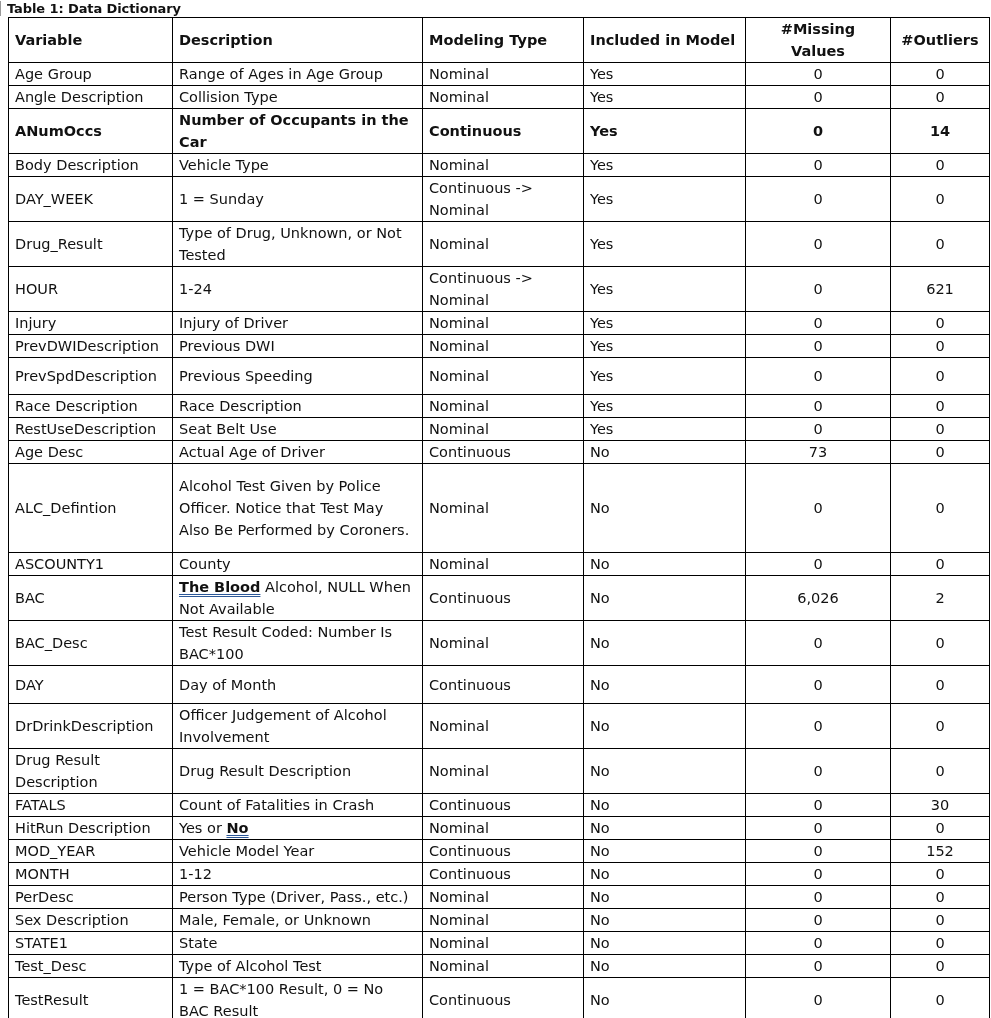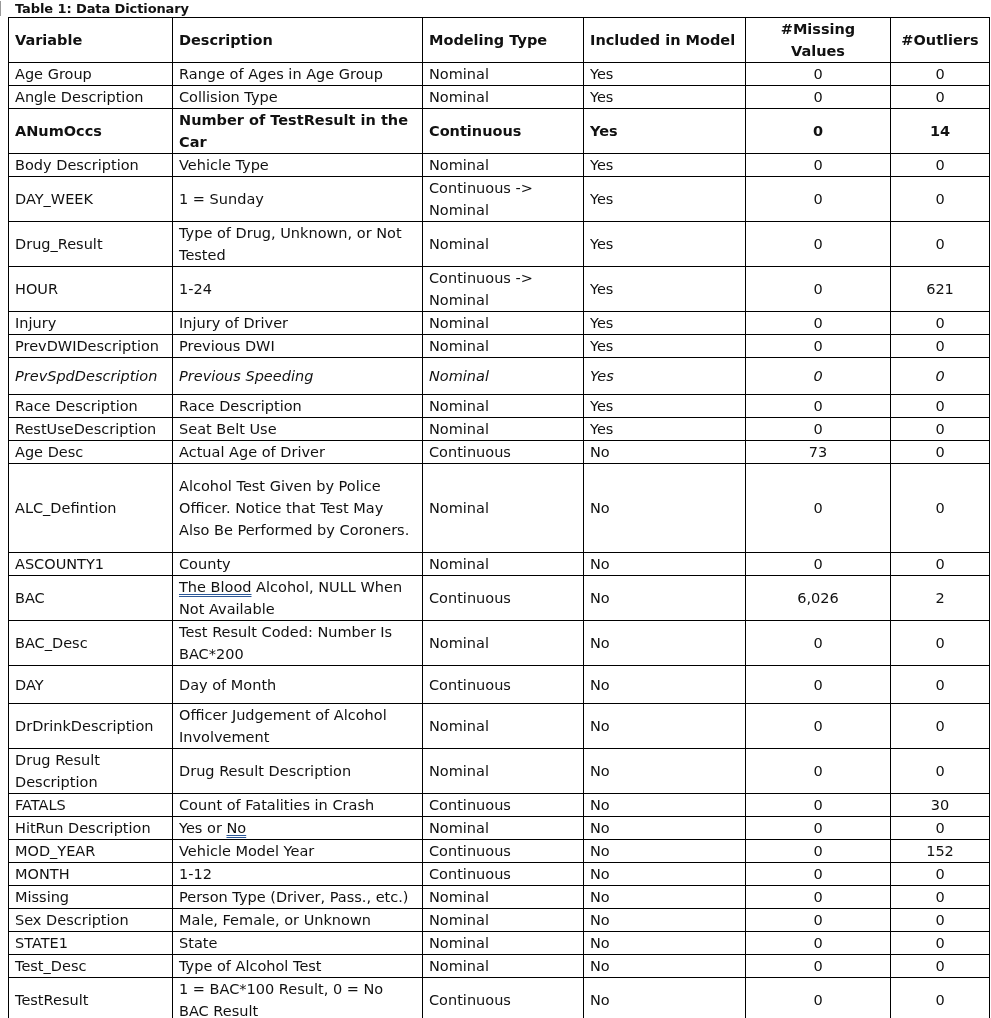--- a/index.html
+++ b/index.html
@@ -1,27 +1,27 @@
 <!DOCTYPE html>
 <html><head>
 <meta charset="utf-8">
 <style>
   html, body { margin: 0; padding: 0; background: #ffffff; }
   body { width: 991px; height: 1018px; overflow: hidden; position: relative;
          font-family: "DejaVu Sans", "Liberation Sans", sans-serif; color: #111; }
-  .caption { position: absolute; left: 15px; top: 0px; font-weight: bold; font-size: 13px;
+  .caption { position: absolute; left: 7px; top: 0px; font-weight: bold; font-size: 13px;
              line-height: 17px; letter-spacing: -0.1px; }
   .caption-mark { position:absolute; left:0; top:1px; width:1px; height:15px; background:#999; }
   table.dd { position: absolute; left: 8px; top: 17px; border-collapse: collapse;
              table-layout: fixed; width: 981px; font-size: 14.5px; }
   table.dd td, table.dd th { border: 1.3px solid #000; padding: 0 6px; vertical-align: middle;
              line-height: 22px; overflow: hidden; }
   table.dd th { font-weight: bold; text-align: left; height: 22px; }
   table.dd td.num, table.dd th.num { text-align: center; }
-  .ul { text-decoration: underline double #2b5797; text-underline-offset: 2px; }
+  .ul { text-decoration: underline double #2b5797; text-underline-offset: 2px; font-weight: bold; }
 </style>
 </head>
 <body>
 
 <div class="caption-mark"></div>
 <div class="caption">Table 1: Data Dictionary</div>
 
 <table class="dd">
   <colgroup>
     <col style="width:164px">
@@ -53,21 +53,21 @@
       <tr style="height: 23px;">
         <td>Angle Description</td>
         <td>Collision Type</td>
         <td>Nominal</td>
         <td>Yes</td>
         <td class="num">0</td>
         <td class="num">0</td>
       </tr>
       <tr style="height: 38px; font-weight: bold;">
         <td>ANumOccs</td>
-        <td>Number of TestResult in the Car</td>
+        <td>Number of Occupants in the Car</td>
         <td>Continuous</td>
         <td>Yes</td>
         <td class="num">0</td>
         <td class="num">14</td>
       </tr>
       <tr style="height: 23px;">
         <td>Body Description</td>
         <td>Vehicle Type</td>
         <td>Nominal</td>
         <td>Yes</td>
@@ -107,21 +107,21 @@
         <td class="num">0</td>
       </tr>
       <tr style="height: 23px;">
         <td>PrevDWIDescription</td>
         <td>Previous DWI</td>
         <td>Nominal</td>
         <td>Yes</td>
         <td class="num">0</td>
         <td class="num">0</td>
       </tr>
-      <tr style="height: 37px; font-style: italic;">
+      <tr style="height: 37px;">
         <td>PrevSpdDescription</td>
         <td>Previous Speeding</td>
         <td>Nominal</td>
         <td>Yes</td>
         <td class="num">0</td>
         <td class="num">0</td>
       </tr>
       <tr style="height: 23px;">
         <td>Race Description</td>
         <td>Race Description</td>
@@ -165,21 +165,21 @@
       <tr style="height: 45px;">
         <td>BAC</td>
         <td><span class="ul">The Blood</span> Alcohol, NULL When Not Available</td>
         <td>Continuous</td>
         <td>No</td>
         <td class="num">6,026</td>
         <td class="num">2</td>
       </tr>
       <tr style="height: 45px;">
         <td>BAC_Desc</td>
-        <td>Test Result Coded: Number Is BAC*200</td>
+        <td>Test Result Coded: Number Is BAC*100</td>
         <td>Nominal</td>
         <td>No</td>
         <td class="num">0</td>
         <td class="num">0</td>
       </tr>
       <tr style="height: 38px;">
         <td>DAY</td>
         <td>Day of Month</td>
         <td>Continuous</td>
         <td>No</td>
@@ -228,21 +228,21 @@
       </tr>
       <tr style="height: 23px; margin-left: 23px;">
         <td>MONTH</td>
         <td>1-12</td>
         <td>Continuous</td>
         <td>No</td>
         <td class="num">0</td>
         <td class="num">0</td>
       </tr>
       <tr style="height: 23px;">
-        <td>Missing</td>
+        <td>PerDesc</td>
         <td>Person Type (Driver, Pass., etc.)</td>
         <td>Nominal</td>
         <td>No</td>
         <td class="num">0</td>
         <td class="num">0</td>
       </tr>
       <tr style="height: 21px;">
         <td>Sex Description</td>
         <td>Male, Female, or Unknown</td>
         <td>Nominal</td>

